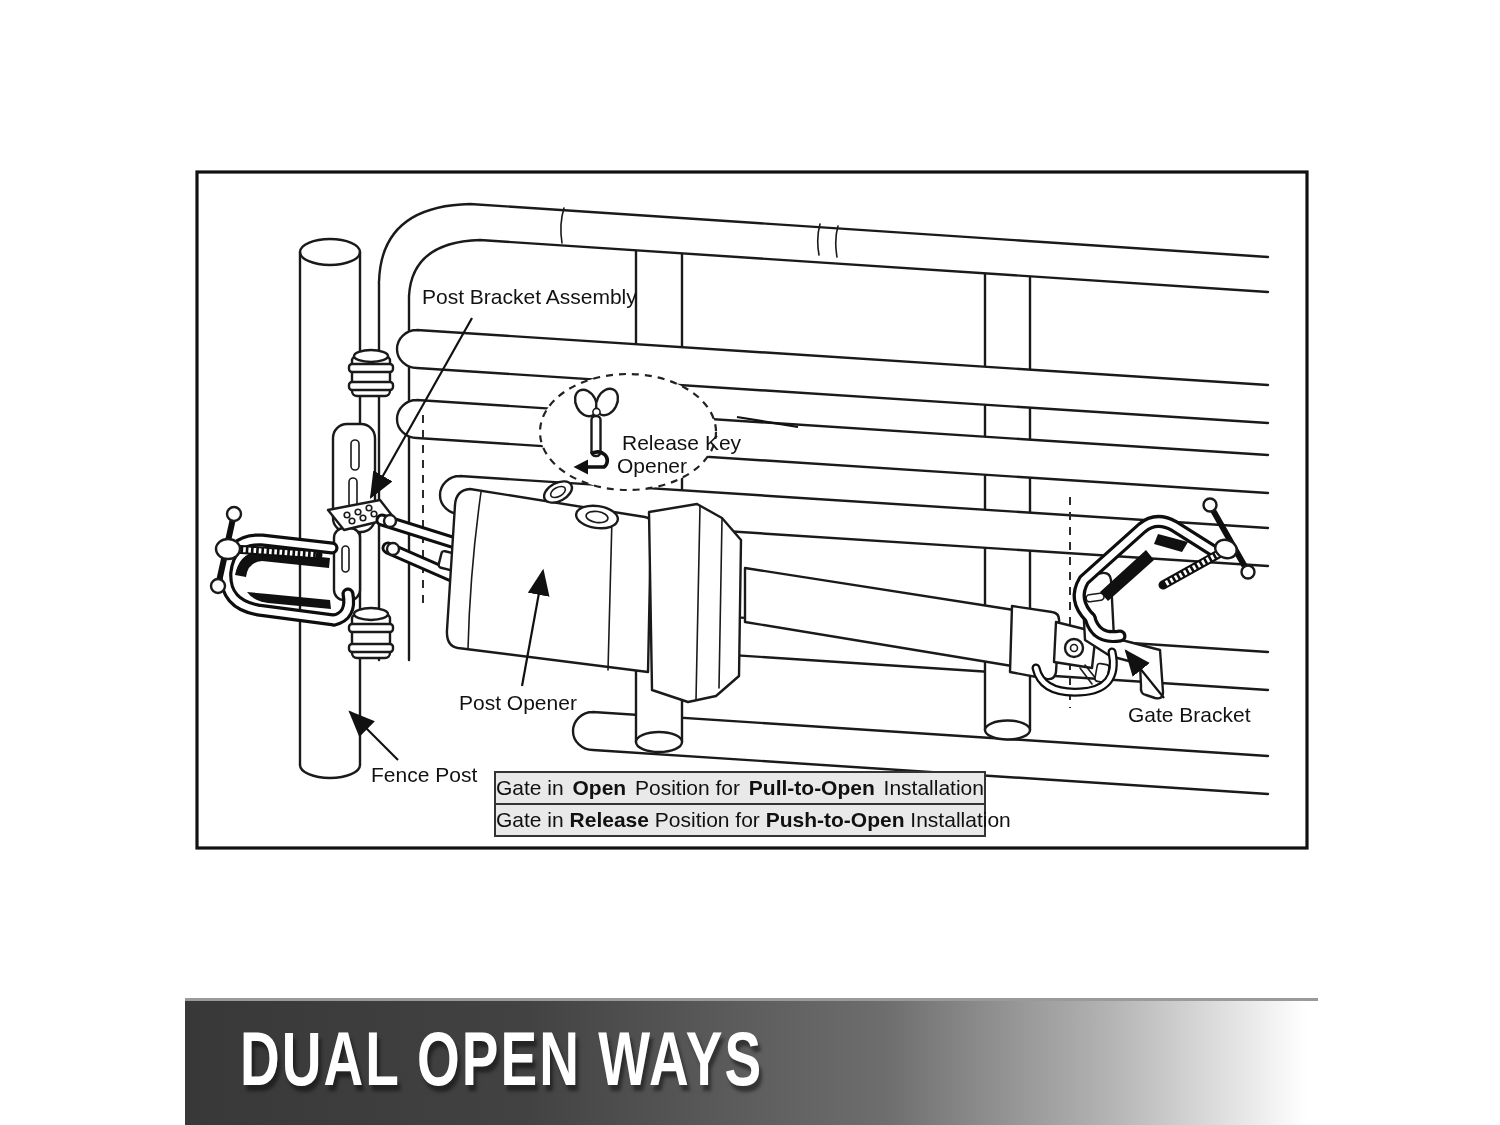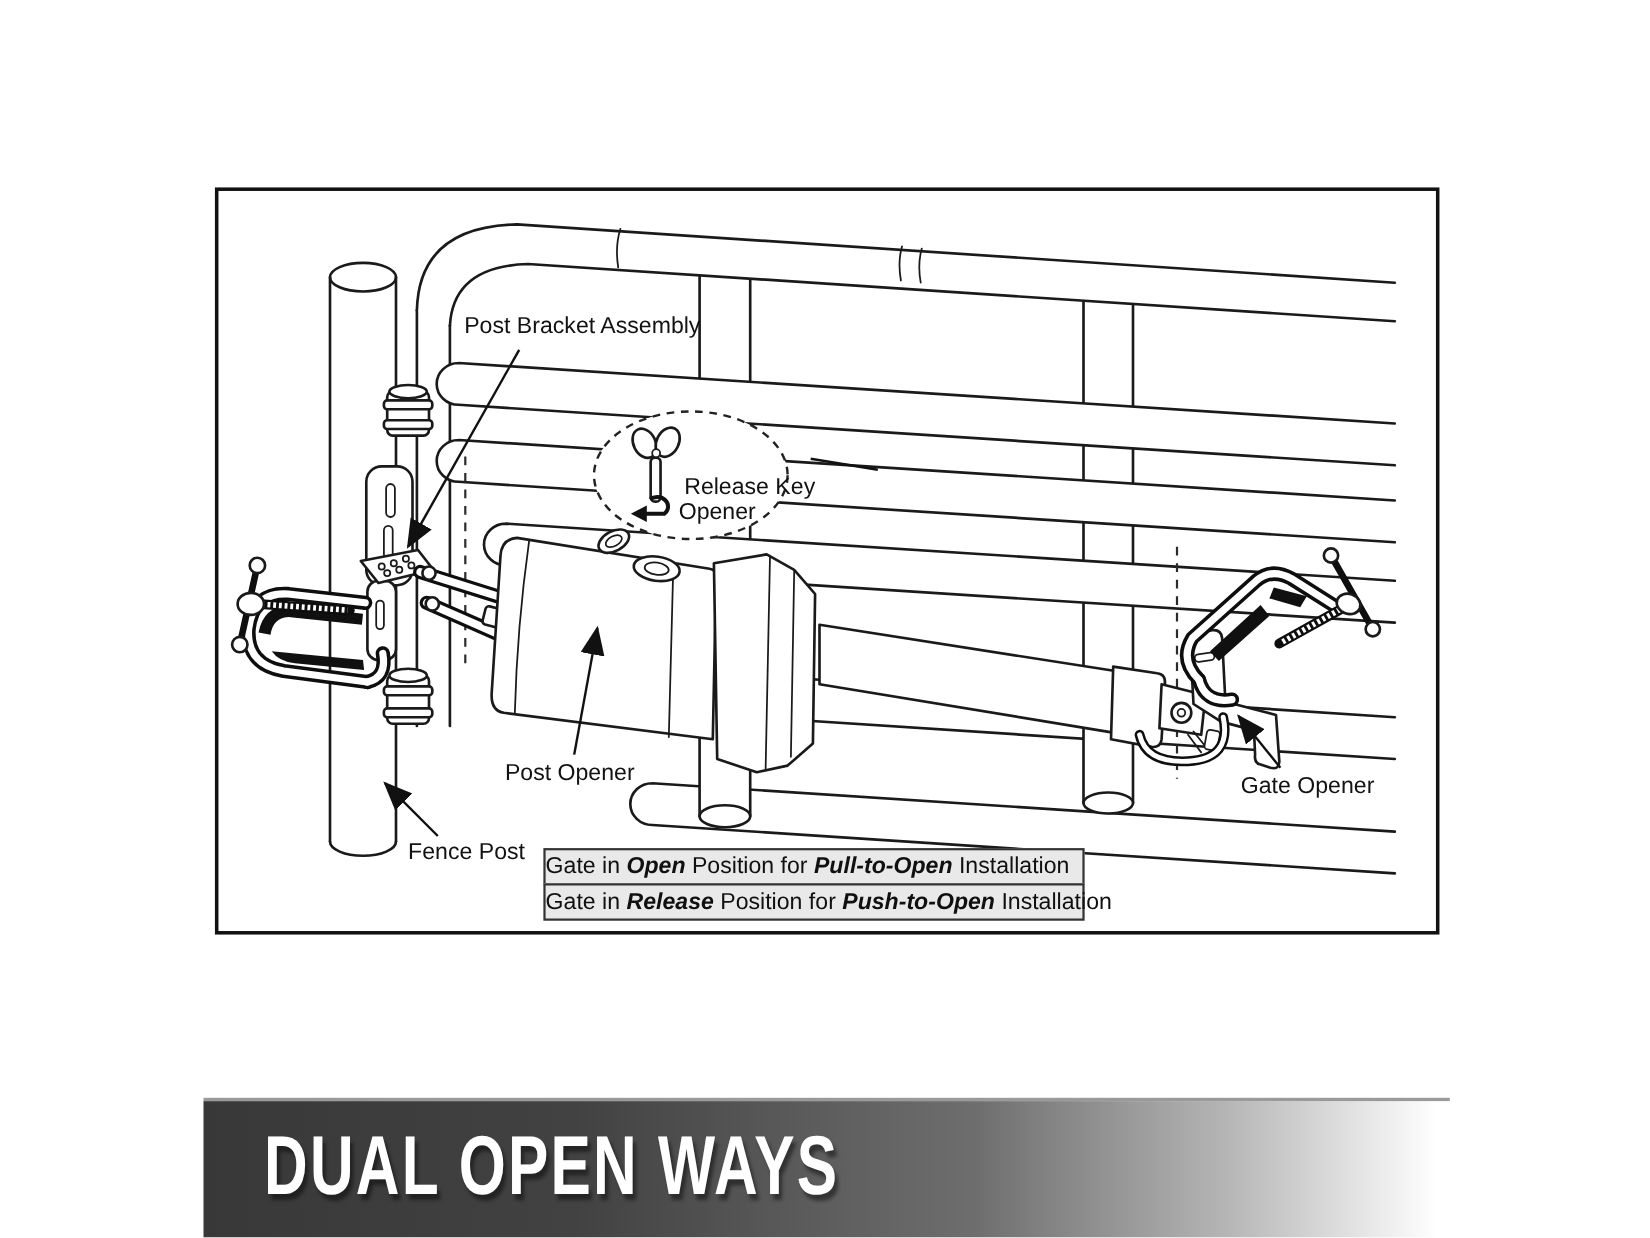--- a/index.html
+++ b/index.html
@@ -17,24 +17,24 @@
   .clampW{stroke:#ffffff;stroke-width:6.5;fill:none;stroke-linecap:round;stroke-linejoin:round;}
   .thread{stroke:#0e0e0e;stroke-width:9;fill:none;stroke-linecap:round;}
   .threadW{stroke:#ffffff;stroke-width:5;fill:none;stroke-dasharray:2.6 2.6;}
   .handle{stroke:#0e0e0e;stroke-width:6;fill:none;stroke-linecap:round;}
   .lead{stroke:#111;stroke-width:2.2;fill:none;}
 
   .dlabel{position:absolute;font-size:21px;color:#121212;white-space:nowrap;}
 
   .notes{position:absolute;left:494px;top:771px;width:492px;}
   .note{box-sizing:border-box;width:492px;height:34px;background:#e9e9e9;border:2px solid #333;
-        display:flex;align-items:center;justify-content:flex-start;font-size:21px;color:#101010;
+        display:flex;align-items:center;justify-content:space-between;font-size:21px;color:#101010;
         white-space:pre;}
   .note + .note{margin-top:-2px;}
-  .note .em{font-weight:bold;font-style:italic;}
+  .note .em{font-weight:bold;}
 
   #banner{position:absolute;left:185px;top:998px;width:1133px;height:127px;
           background:linear-gradient(90deg,#383838 0%,#424242 30%,#6e6e6e 62%,#b5b5b5 82%,#ffffff 99%);
           border-top:3px solid #9a9a9a;}
   #banner-title{position:absolute;left:55px;top:8px;height:104px;line-height:104px;
           font-weight:bold;font-size:55px;letter-spacing:2px;color:#ffffff;
           transform:scaleY(1.38);transform-origin:50% 55%;
           text-shadow:3px 4px 3px rgba(0,0,0,0.45);white-space:nowrap;}
 </style>
 </head>
@@ -217,21 +217,21 @@
       <path class="lead" marker-end="url(#ah)" d="M 1164,698 L 1126,651"></path>
       <path class="lead" d="M 737,417 L 798,427"></path>
     </g>
   </svg>
 
   <div class="dlabel" style="left:422px;top:285px;">Post Bracket Assembly</div>
   <div class="dlabel" style="left:622px;top:407px;margin-top:24px;">Release Key</div>
   <div class="dlabel" style="left:617px;top:454px;">Opener</div>
   <div class="dlabel" style="left:459px;top:691px;">Post Opener</div>
   <div class="dlabel" style="left:371px;top:763px;">Fence Post</div>
-  <div class="dlabel" style="left:1128px;top:703px;">Gate Opener</div>
+  <div class="dlabel" style="left:1128px;top:703px;">Gate Bracket</div>
 
   <div class="notes">
     <div class="note">
       <span>Gate in </span><span class="em">Open</span><span> Position for </span><span class="em">Pull-to-Open</span><span> Installation</span>
     </div>
     <div class="note">
       <span>Gate in </span><span class="em">Release</span><span> Position for </span><span class="em">Push-to-Open</span><span> Installation</span>
     </div>
   </div>
 

